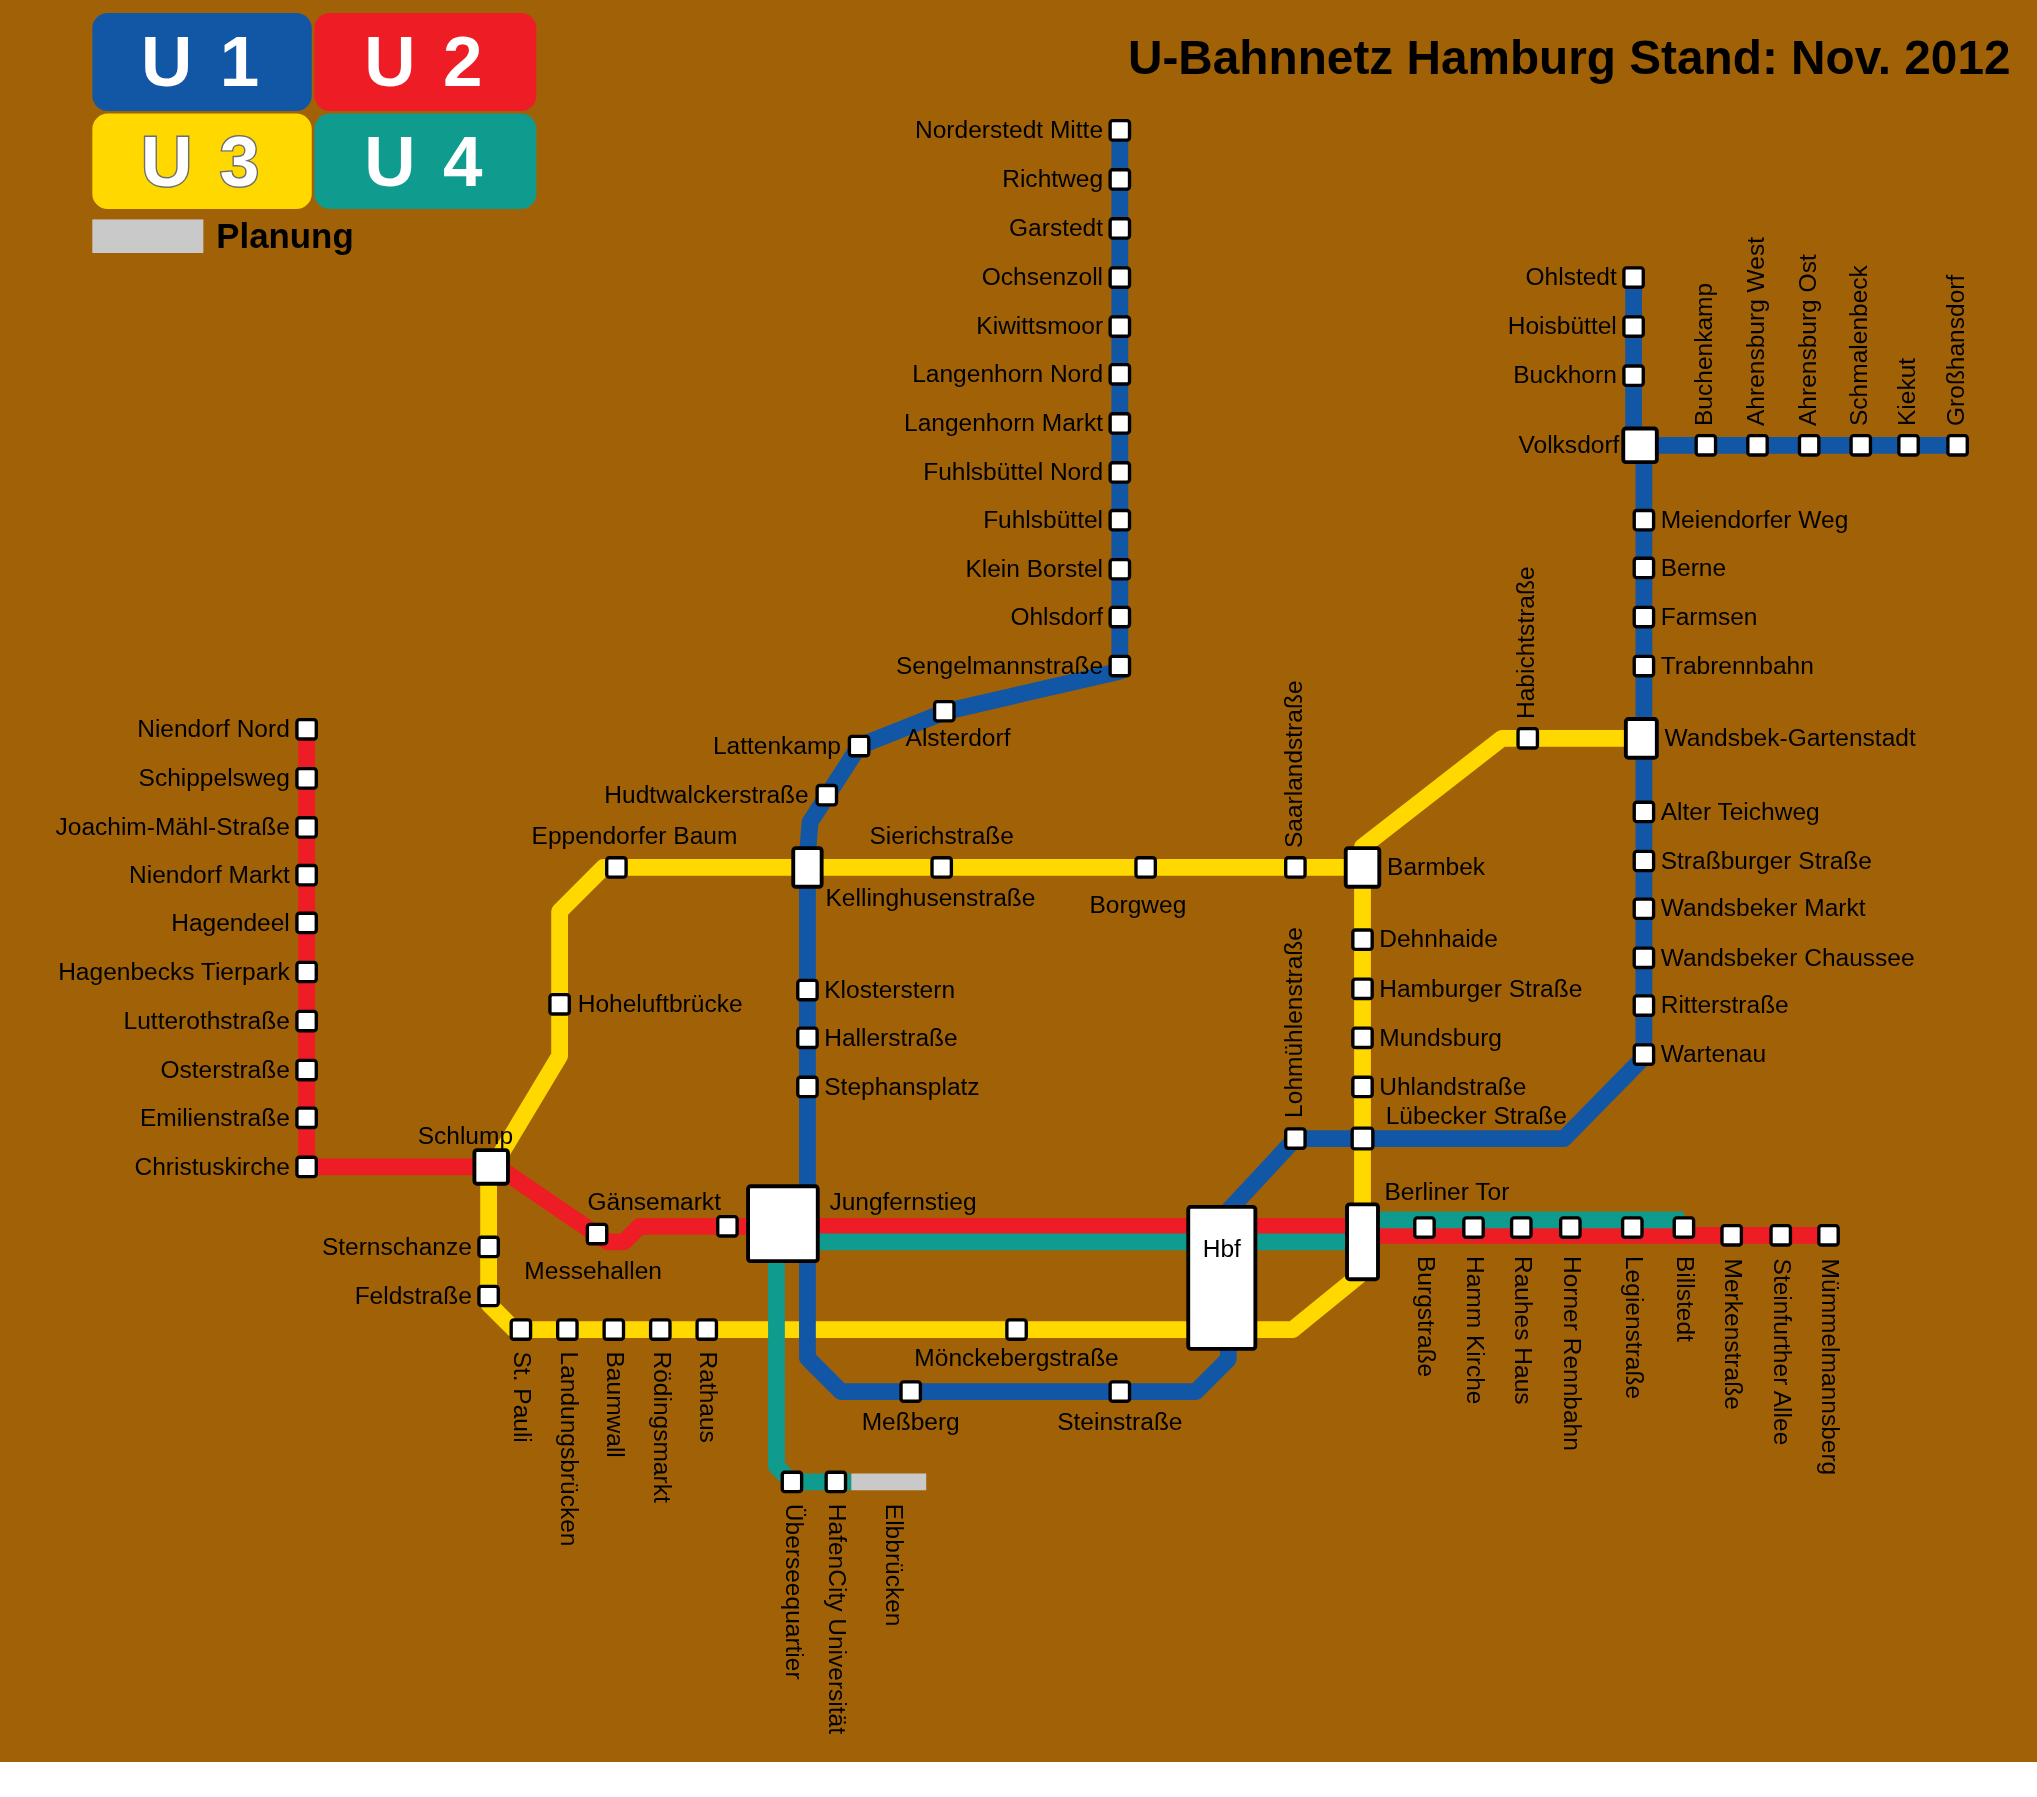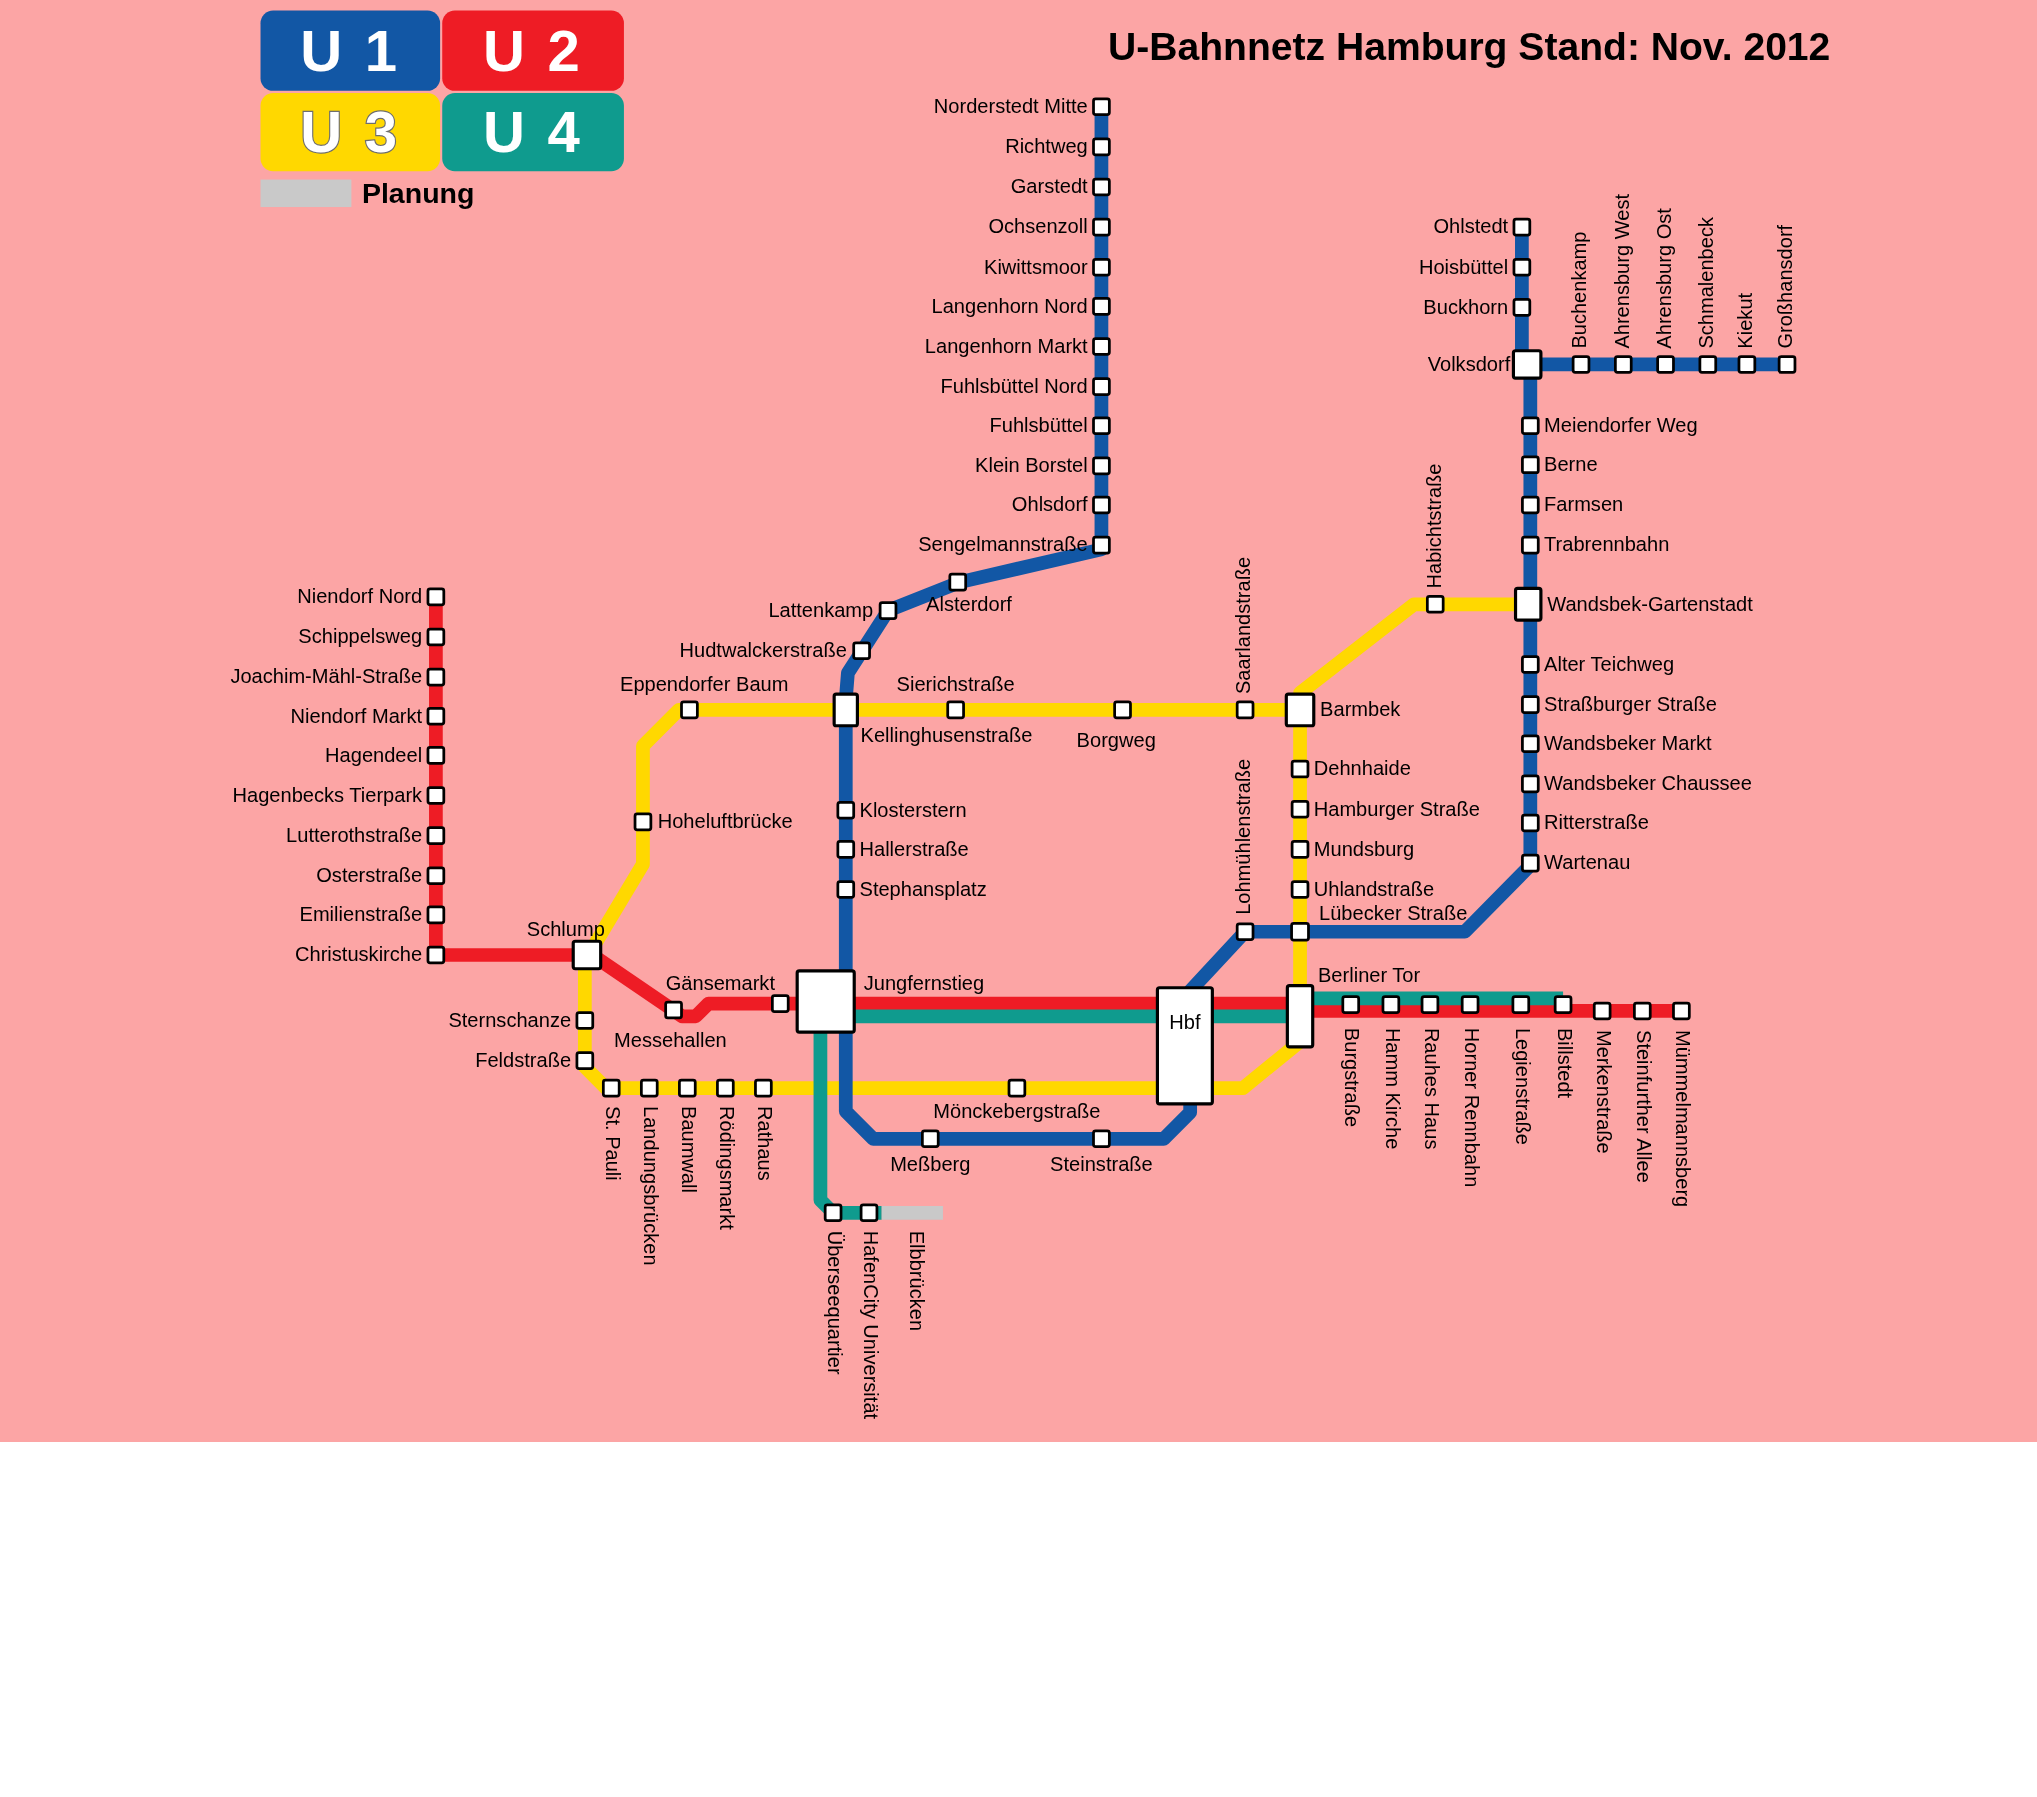--- a/index.html
+++ b/index.html
@@ -1,16 +1,16 @@
 <!DOCTYPE html>
 <html style="font-size:13px"><head>
 <meta charset="utf-8">
 <style>
   html,body{margin:0;padding:0;background:#ffffff;}
-  .page{width:2037px;height:1442px;background:#fca5a5;overflow:hidden;}
+  .page{width:2037px;height:1762px;background:#a16207;overflow:hidden;}
   svg{display:block;width:100%;height:100%;}
   .lg{font-family:"Liberation Sans",sans-serif;font-weight:bold;font-size:55px;fill:#ffffff;text-anchor:middle;letter-spacing:3px;}
   .lg3{stroke:#6e6e6e;stroke-width:2.2px;paint-order:stroke;}
   .title{font-family:"Liberation Sans",sans-serif;font-weight:bold;font-size:37px;fill:#000000;}
   .plan{font-family:"Liberation Sans",sans-serif;font-weight:bold;font-size:27px;fill:#000000;}
   .stn-label{font-family:"Liberation Sans",sans-serif;font-size:19px;fill:#000000;}
 </style>
 </head>
 <body>
 

